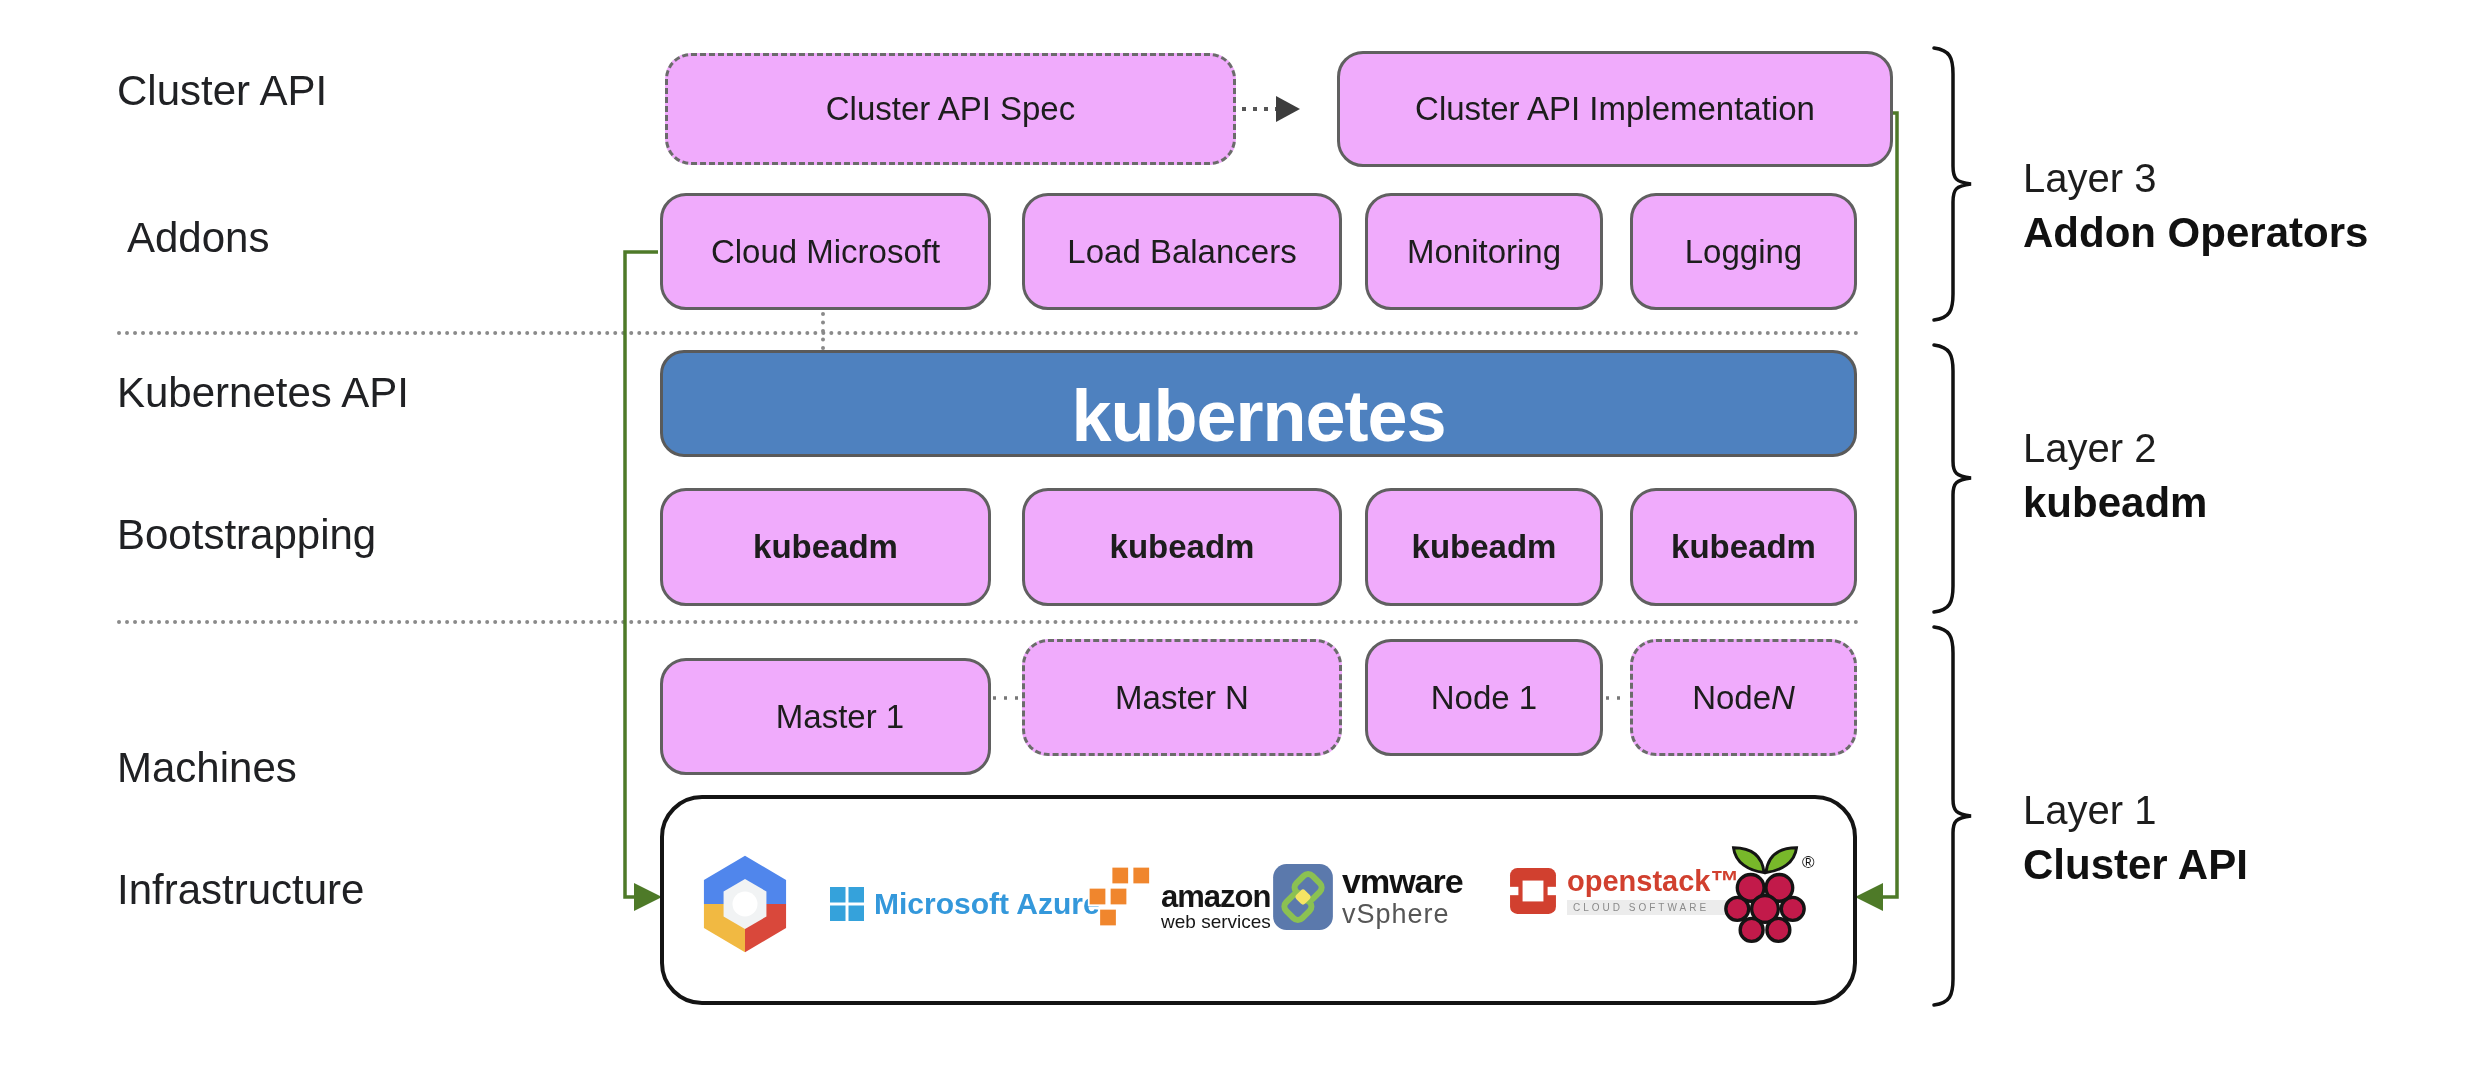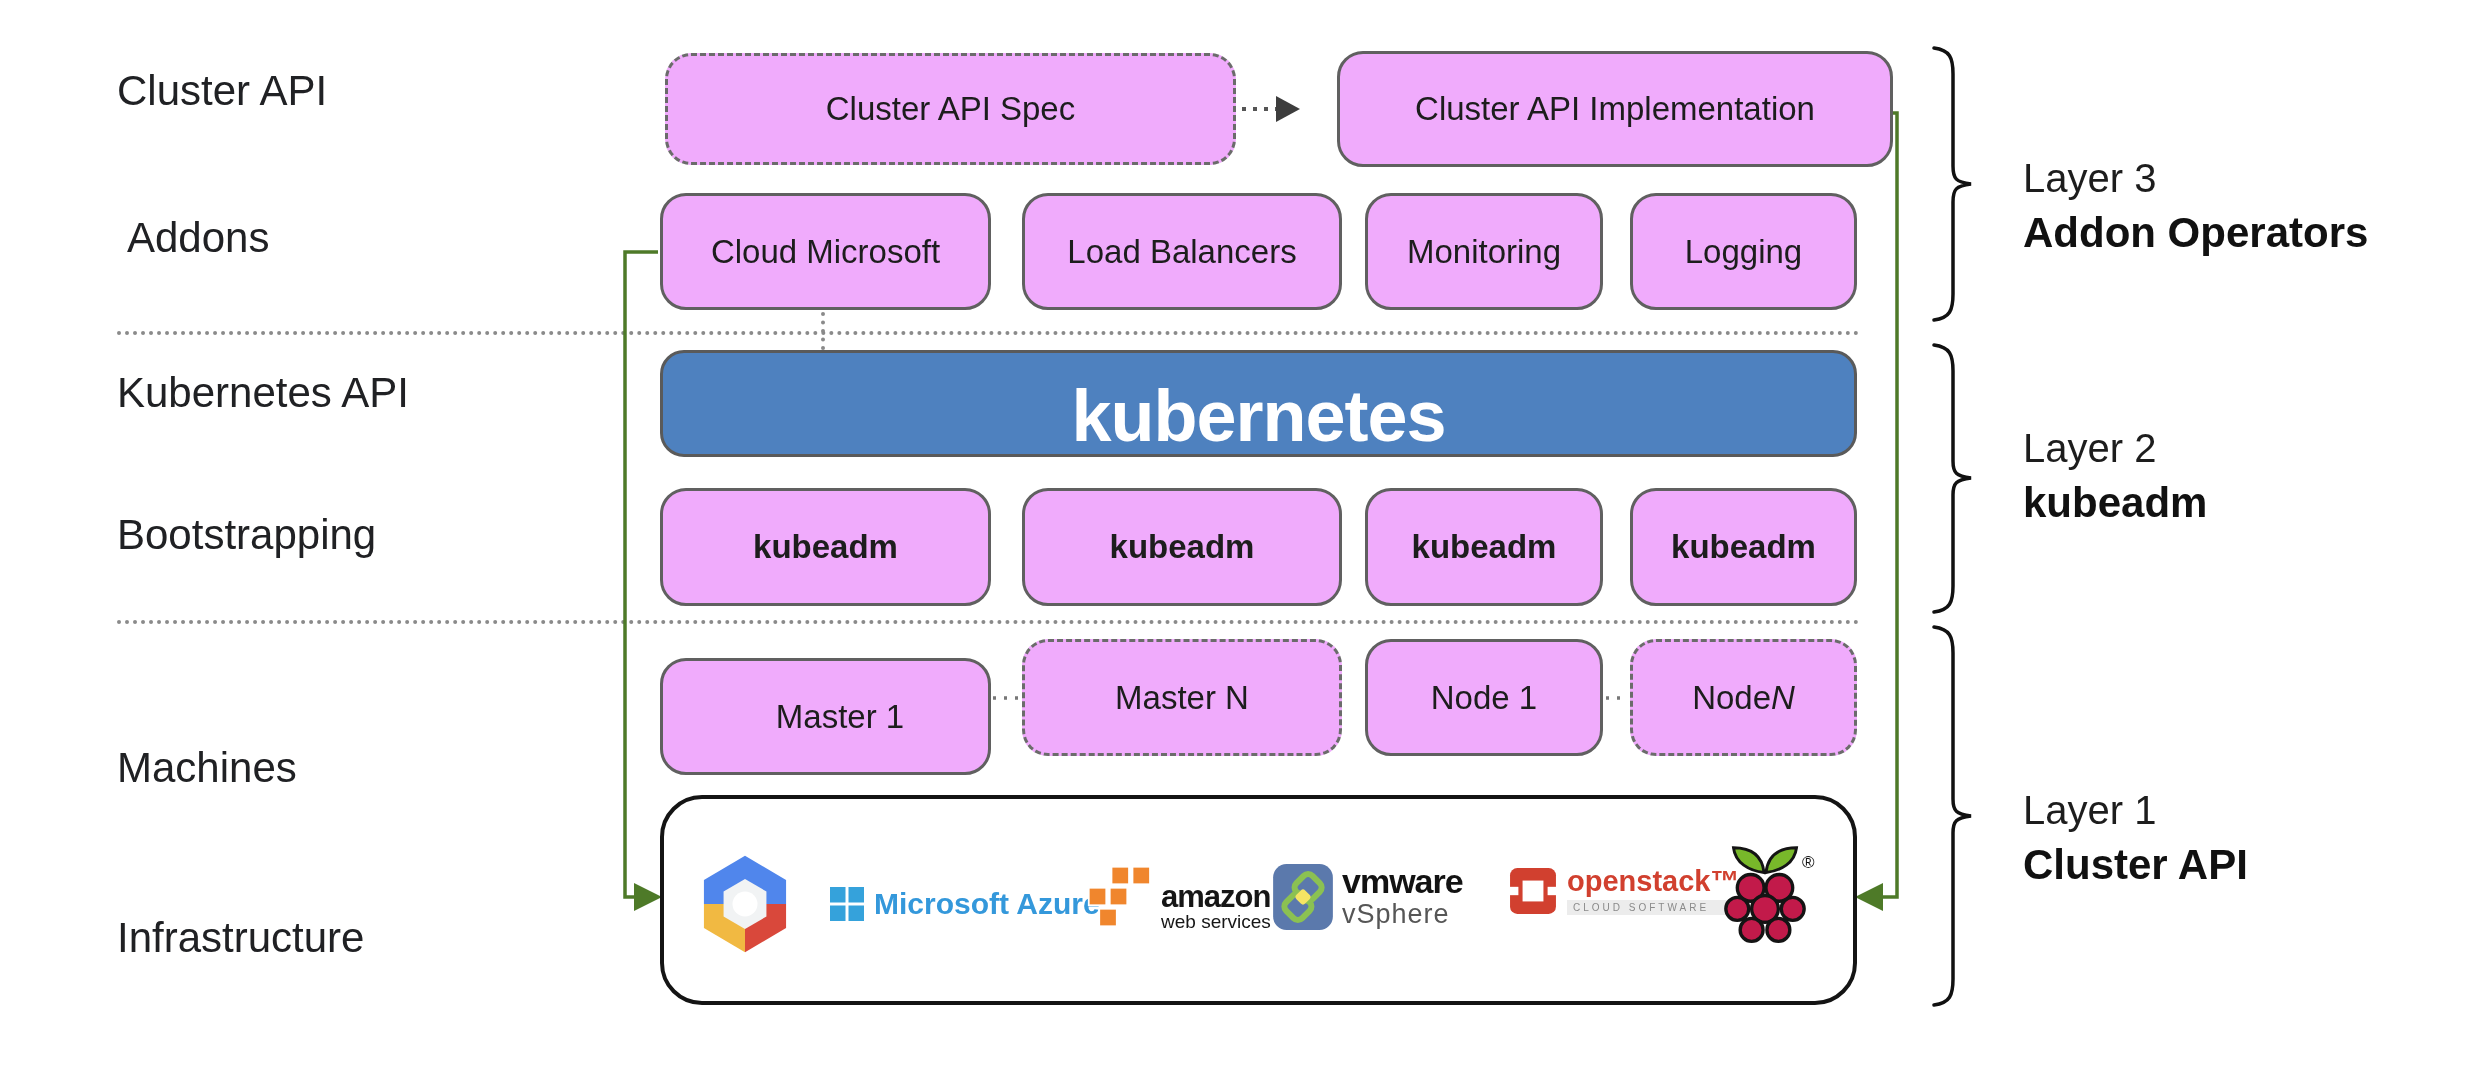--- a/index.html
+++ b/index.html
@@ -67,21 +67,21 @@
 
   <div class="divider" style="top:331px;"></div>
   <div class="divider" style="top:620px;"></div>
   <div class="vconn"></div>
 
   <div class="rowlabel" style="left:117px;top:67px;">Cluster API</div>
   <div class="rowlabel" style="left:127px;top:214px;">Addons</div>
   <div class="rowlabel" style="left:117px;top:369px;">Kubernetes API</div>
   <div class="rowlabel" style="left:117px;top:511px;">Bootstrapping</div>
   <div class="rowlabel" style="left:117px;top:696px;margin-top:48px;">Machines</div>
-  <div class="rowlabel" style="left:117px;top:866px;margin-top:48px;">Infrastructure</div>
+  <div class="rowlabel" style="left:117px;top:866px;">Infrastructure</div>
 
   <div class="box dashed" style="left:665px;top:53px;width:571px;height:112px;">Cluster API Spec</div>
   <div class="box" style="left:1301px;top:51px;width:556px;height:116px;margin-left:36px;">Cluster API Implementation</div>
 
   <div class="box" style="left:660px;top:193px;width:331px;height:117px;">Cloud Microsoft</div>
   <div class="box" style="left:1022px;top:193px;width:320px;height:117px;">Load Balancers</div>
   <div class="box" style="left:1365px;top:193px;width:238px;height:117px;">Monitoring</div>
   <div class="box" style="left:1630px;top:193px;width:227px;height:117px;">Logging</div>
 
   <div class="banner">

